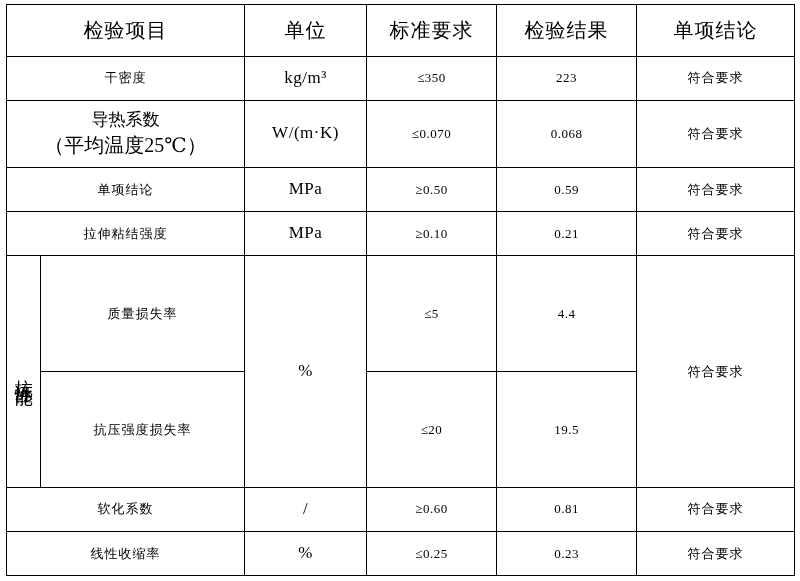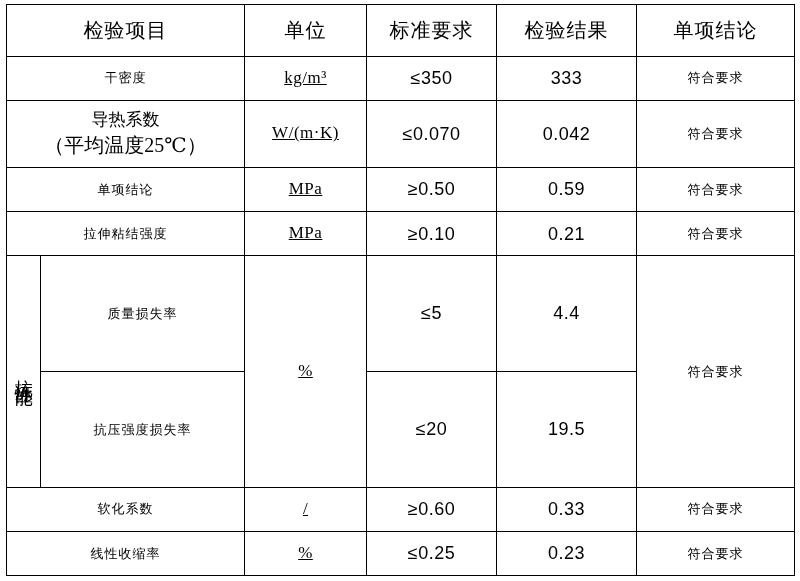--- a/index.html
+++ b/index.html
@@ -39,28 +39,27 @@
     font-size: 20px;
     font-weight: bold;
     letter-spacing: 1px;
     height: 44px;
   }
   .cn {
     font-size: 13px;
     letter-spacing: 1px;
   }
   .num {
-    font-family: Liberation Sans, sans-serif;
-    font-size: 18px;
+    font-family: Liberation Serif, serif;
+    font-size: 13px;
     letter-spacing: 0.5px;
   }
   .unit {
     font-size: 17px;
     letter-spacing: 0.5px;
-    text-decoration: underline;
   }
   .vert {
     font-size: 18px;
     letter-spacing: 2px;
     line-height: 1.25;
     width: 34px;
     padding: 2px 0;
   }
   .vert span {
     display: block;
@@ -96,32 +95,32 @@
         <td>单位</td>
         <td>标准要求</td>
         <td>检验结果</td>
         <td>单项结论</td>
       </tr>
 
       <tr style="height:42px">
         <td colspan="2" class="cn">干密度</td>
         <td class="unit">kg/m³</td>
         <td class="num">≤350</td>
-        <td class="num">333</td>
+        <td class="num">223</td>
         <td class="cn">符合要求</td>
       </tr>
 
       <tr style="height:64px">
         <td colspan="2" class="two-line">
           <div>导热系数</div>
           <div class="l2">（平均温度25℃）</div>
         </td>
         <td class="unit">W/(m·K)</td>
         <td class="num">≤0.070</td>
-        <td class="num">0.042</td>
+        <td class="num">0.068</td>
         <td class="cn">符合要求</td>
       </tr>
 
       <tr style="height:42px">
         <td colspan="2" class="cn">单项结论</td>
         <td class="unit">MPa</td>
         <td class="num">≥0.50</td>
         <td class="num">0.59</td>
         <td class="cn">符合要求</td>
       </tr>
@@ -148,21 +147,21 @@
       <tr style="height:110px">
         <td class="cn">抗压强度损失率</td>
         <td class="num">≤20</td>
         <td class="num">19.5</td>
       </tr>
 
       <tr style="height:42px">
         <td colspan="2" class="cn">软化系数</td>
         <td class="unit">/</td>
         <td class="num">≥0.60</td>
-        <td class="num">0.33</td>
+        <td class="num">0.81</td>
         <td class="cn">符合要求</td>
       </tr>
 
       <tr style="height:42px">
         <td colspan="2" class="cn">线性收缩率</td>
         <td class="unit">%</td>
         <td class="num">≤0.25</td>
         <td class="num">0.23</td>
         <td class="cn">符合要求</td>
       </tr>

